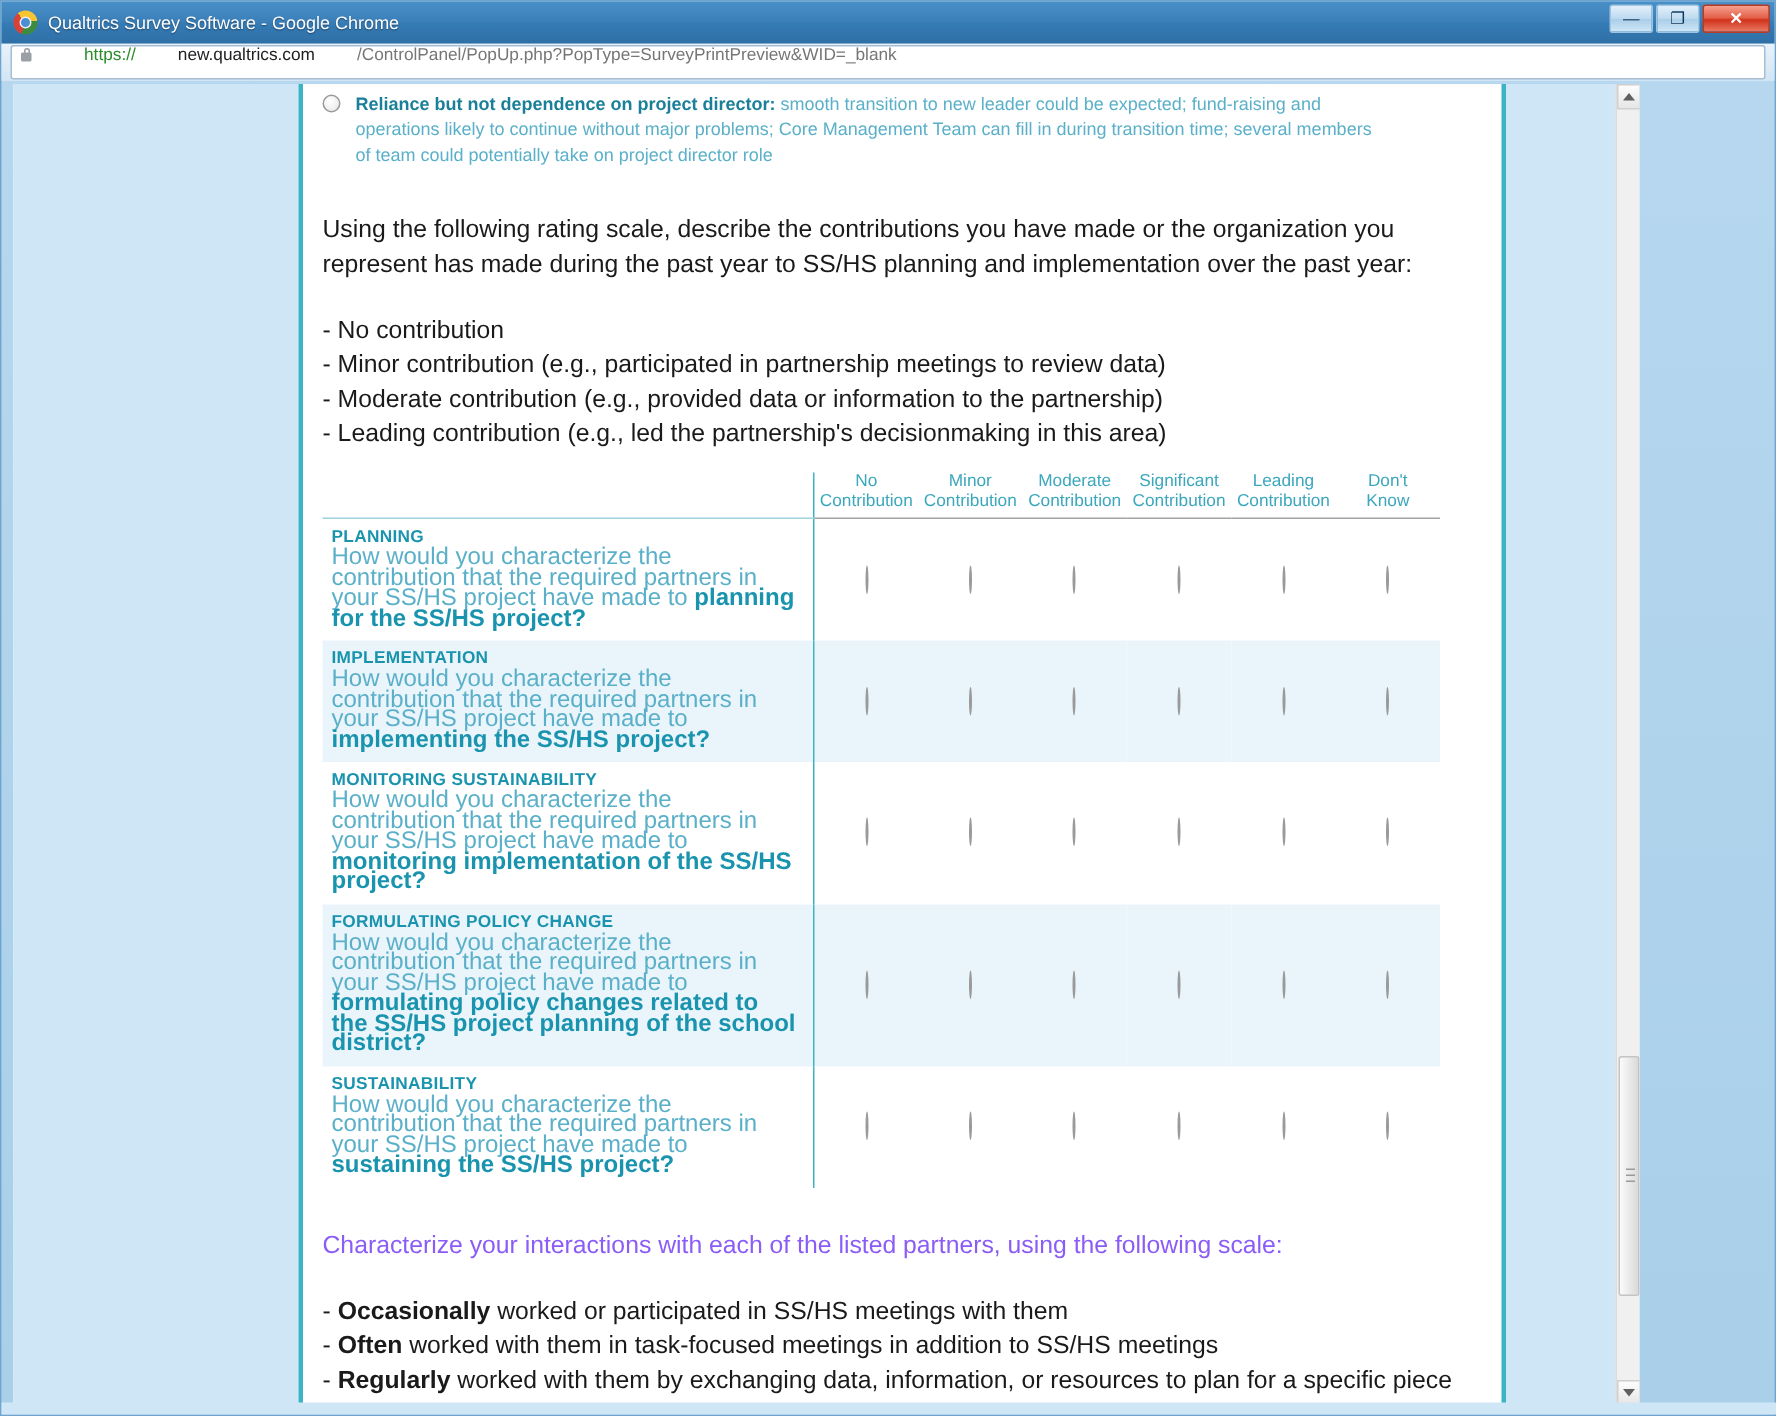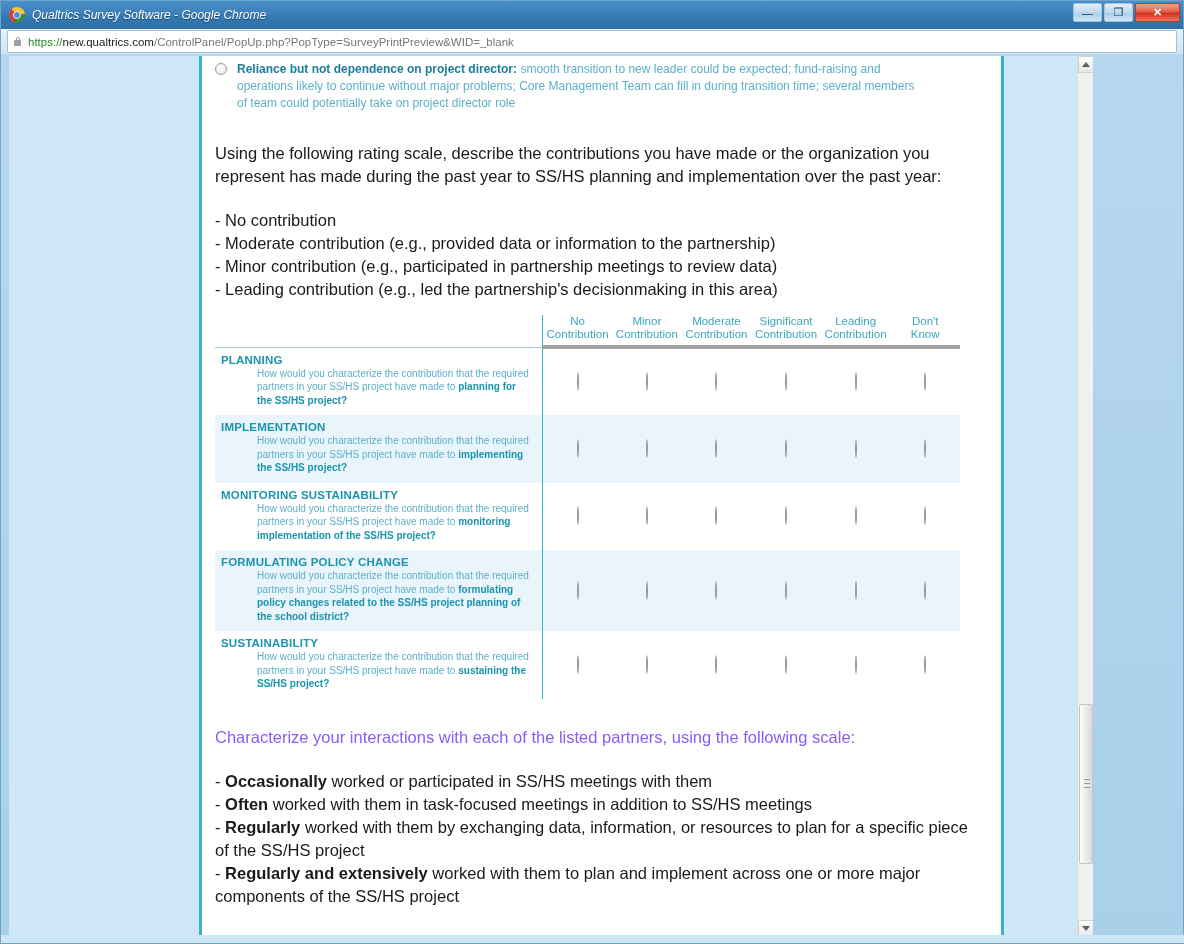--- a/index.html
+++ b/index.html
@@ -49,21 +49,20 @@
     background: #4a8ed6;
     border: 1px solid #eee;
     box-sizing: border-box;
   }
   .title-text {
     color: #ffffff;
     font-size: 12px;
     margin-left: 7px;
     text-shadow: 0 1px 1px rgba(0,0,0,.45);
     white-space: nowrap;
-    font-style: italic;
   }
   .winbtns {
     position: absolute;
     right: 3px; top: 2px;
     display: flex;
     gap: 2px;
   }
   .winbtn {
     width: 29px; height: 19px;
     border: 1px solid #9ec5e2;
@@ -92,26 +91,26 @@
     padding: 0 6px;
     box-sizing: border-box;
   }
   .urlbox {
     flex: 1;
     height: 23px;
     background: #ffffff;
     border: 1px solid #a7bdd1;
     border-radius: 2px;
     display: flex;
-    align-items: center;
     padding: 0 5px;
     box-sizing: border-box;
     font-size: 11.5px;
     overflow: hidden;
     white-space: nowrap;
+    gap: 28px;
   }
   .lock-icon {
     width: 9px; height: 11px;
     margin-right: 6px;
     position: relative;
     flex: none;
   }
   .lock-icon:before {
     content: "";
     position: absolute;
@@ -213,45 +212,44 @@
     border-bottom: 1px solid #9dd4de;
     border-right: 1px solid #3ab3c4;
   }
   table.matrix th.colhead {
     font-size: 11.5px;
     font-weight: normal;
     color: #3ba7bd;
     text-align: center;
     vertical-align: bottom;
     padding: 0 2px 4px 2px;
-    border-bottom: 4px solid #a3a3a3;
+    border-bottom: 1px solid #a3a3a3;
     line-height: 13px;
   }
   table.matrix td.rowlabel {
     border-right: 1px solid #3ab3c4;
     padding: 6px 10px 8px 6px;
     vertical-align: top;
   }
   table.matrix td.cell {
     text-align: center;
     vertical-align: middle;
   }
   tr.alt td { background: #eaf5fb; }
   .rl-title {
     color: #1a94ae;
     font-size: 11.5px;
     font-weight: bold;
     letter-spacing: .2px;
   }
   .rl-body {
     color: #5bb0c9;
-    font-size: 10px;
+    font-size: 16px;
     line-height: 13.5px;
     margin-top: 1px;
-    margin-left: 36px;
   }
   .rl-body b { color: #1a94ae; font-weight: bold; }
   
   .q2 {
     font-size: 16.5px;
     line-height: 23px;
     color: #8b5cf6;
     margin-top: 27px;
   }
   .q2-list {
@@ -358,22 +356,22 @@
 
       <div class="top-item">
         <span class="radio"></span>
         <span class="top-text"><b>Reliance but not dependence on project director:</b><span> smooth transition to new leader could be expected; fund-raising and operations likely to continue without major problems; Core Management Team can fill in during transition time; several members of team could potentially take on project director role</span></span>
       </div>
 
       <div class="q-intro">Using the following rating scale, describe the contributions you have made or the organization you represent has made during the past year to SS/HS planning and implementation over the past year:</div>
 
       <div class="scale-list">
         <div>- No contribution</div>
+        <div>- Minor contribution (e.g., participated in partnership meetings to review data)</div>
         <div>- Moderate contribution (e.g., provided data or information to the partnership)</div>
-        <div>- Minor contribution (e.g., participated in partnership meetings to review data)</div>
         <div>- Leading contribution (e.g., led the partnership's decisionmaking in this area)</div>
       </div>
 
       <table class="matrix">
         <thead>
           <tr>
             <th class="blank"></th>
             <th class="colhead">
               <div>No</div>
               <div>Contribution</div>

